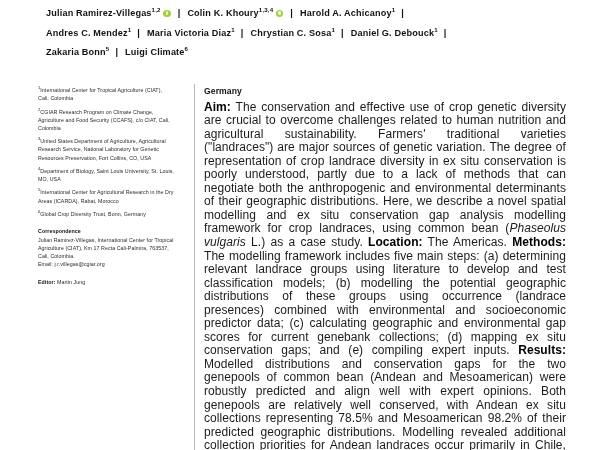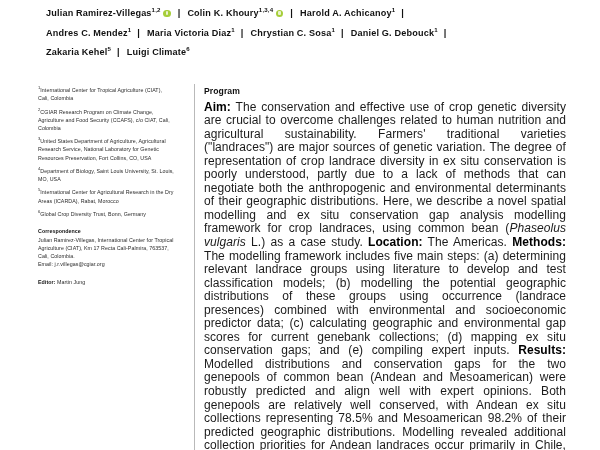--- a/index.html
+++ b/index.html
@@ -153,21 +153,21 @@
   }
 </style>
 </head>
 <body>
 
 <div id="page">
 
   <div class="authors" id="author-list">
       <div class="author-line"><span class="author-name"><span>Julian Ramirez-Villegas</span><span class="sup">1,2</span><span class="orcid"></span></span><span class="sep">|</span><span class="author-name"><span>Colin K. Khoury</span><span class="sup">1,3,4</span><span class="orcid"></span></span><span class="sep">|</span><span class="author-name"><span>Harold A. Achicanoy</span><span class="sup">1</span></span><span class="sep">|</span></div>
       <div class="author-line"><span class="author-name"><span>Andres C. Mendez</span><span class="sup">1</span></span><span class="sep">|</span><span class="author-name"><span>Maria Victoria Diaz</span><span class="sup">1</span></span><span class="sep">|</span><span class="author-name"><span>Chrystian C. Sosa</span><span class="sup">1</span></span><span class="sep">|</span><span class="author-name"><span>Daniel G. Debouck</span><span class="sup">1</span></span><span class="sep">|</span></div>
-      <div class="author-line"><span class="author-name"><span>Zakaria Kehel</span><span class="sup">5</span></span><span class="sep">|</span><span class="author-name"><span>Luigi Climate</span><span class="sup">6</span></span></div>
+      <div class="author-line"><span class="author-name"><span>Zakaria Bonn</span><span class="sup">5</span></span><span class="sep">|</span><span class="author-name"><span>Luigi Climate</span><span class="sup">6</span></span></div>
     </div>
 
   <div class="col-left">
     <div id="affiliation-list">
         <div class="aff"><span class="sup-a">1</span><span>International Center for Tropical Agriculture (CIAT), Cali, Colombia</span></div>
         <div class="aff"><span class="sup-a">2</span><span>CGIAR Research Program on Climate Change, Agriculture and Food Security (CCAFS), c/o CIAT, Cali, Colombia</span></div>
         <div class="aff"><span class="sup-a">3</span><span>United States Department of Agriculture, Agricultural Research Service, National Laboratory for Genetic Resources Preservation, Fort Collins, CO, USA</span></div>
         <div class="aff"><span class="sup-a">4</span><span>Department of Biology, Saint Louis University, St. Louis, MO, USA</span></div>
         <div class="aff"><span class="sup-a">5</span><span>International Center for Agricultural Research in the Dry Areas (ICARDA), Rabat, Morocco</span></div>
         <div class="aff"><span class="sup-a">6</span><span>Global Crop Diversity Trust, Bonn, Germany</span></div>
@@ -181,19 +181,19 @@
 
     <div class="editor-block">
       <span>Editor:</span>
       <span class="ed-val">Martin Jung</span>
     </div>
   </div>
 
   <div class="divider"></div>
 
   <div class="col-right">
-    <div class="abstract-title">Program</div>
+    <div class="abstract-title">Germany</div>
     <div id="abstract-body">
         <p class="abs-para"><span class="abs-label">Aim:</span><span> The conservation and effective use of crop genetic diversity are crucial to overcome challenges related to human nutrition and agricultural sustainability. Farmers' traditional varieties ("landraces") are major sources of genetic variation. The degree of representation of crop landrace diversity in ex situ conservation is poorly understood, partly due to a lack of methods that can negotiate both the anthropogenic and environmental determinants of their geographic distributions. Here, we describe a novel spatial modelling and ex situ conservation gap analysis modelling framework for crop landraces, using common bean (</span><span class="ital">Phaseolus vulgaris</span><span> L.) as a case study.</span> <span class="abs-label">Location:</span><span> The Americas.</span> <span class="abs-label">Methods:</span><span> The modelling framework includes five main steps: (a) determining relevant landrace groups using literature to develop and test classification models; (b) modelling the potential geographic distributions of these groups using occurrence (landrace presences) combined with environmental and socioeconomic predictor data; (c) calculating geographic and environmental gap scores for current genebank collections; (d) mapping ex situ conservation gaps; and (e) compiling expert inputs.</span> <span class="abs-label">Results:</span><span> Modelled distributions and conservation gaps for the two genepools of common bean (Andean and Mesoamerican) were robustly predicted and align well with expert opinions. Both genepools are relatively well conserved, with Andean ex situ collections representing 78.5% and Mesoamerican 98.2% of their predicted geographic distributions. Modelling revealed additional collection priorities for Andean landraces occur primarily in Chile, Peru, Colombia and, to a lesser extent, Venezuela. Mesoamerican landrace collecting priorities are concentrated in Mexico, Belize and Guatemala.</span> </p>
       </div>
   </div>
 
 </div>
 
 </body></html>

